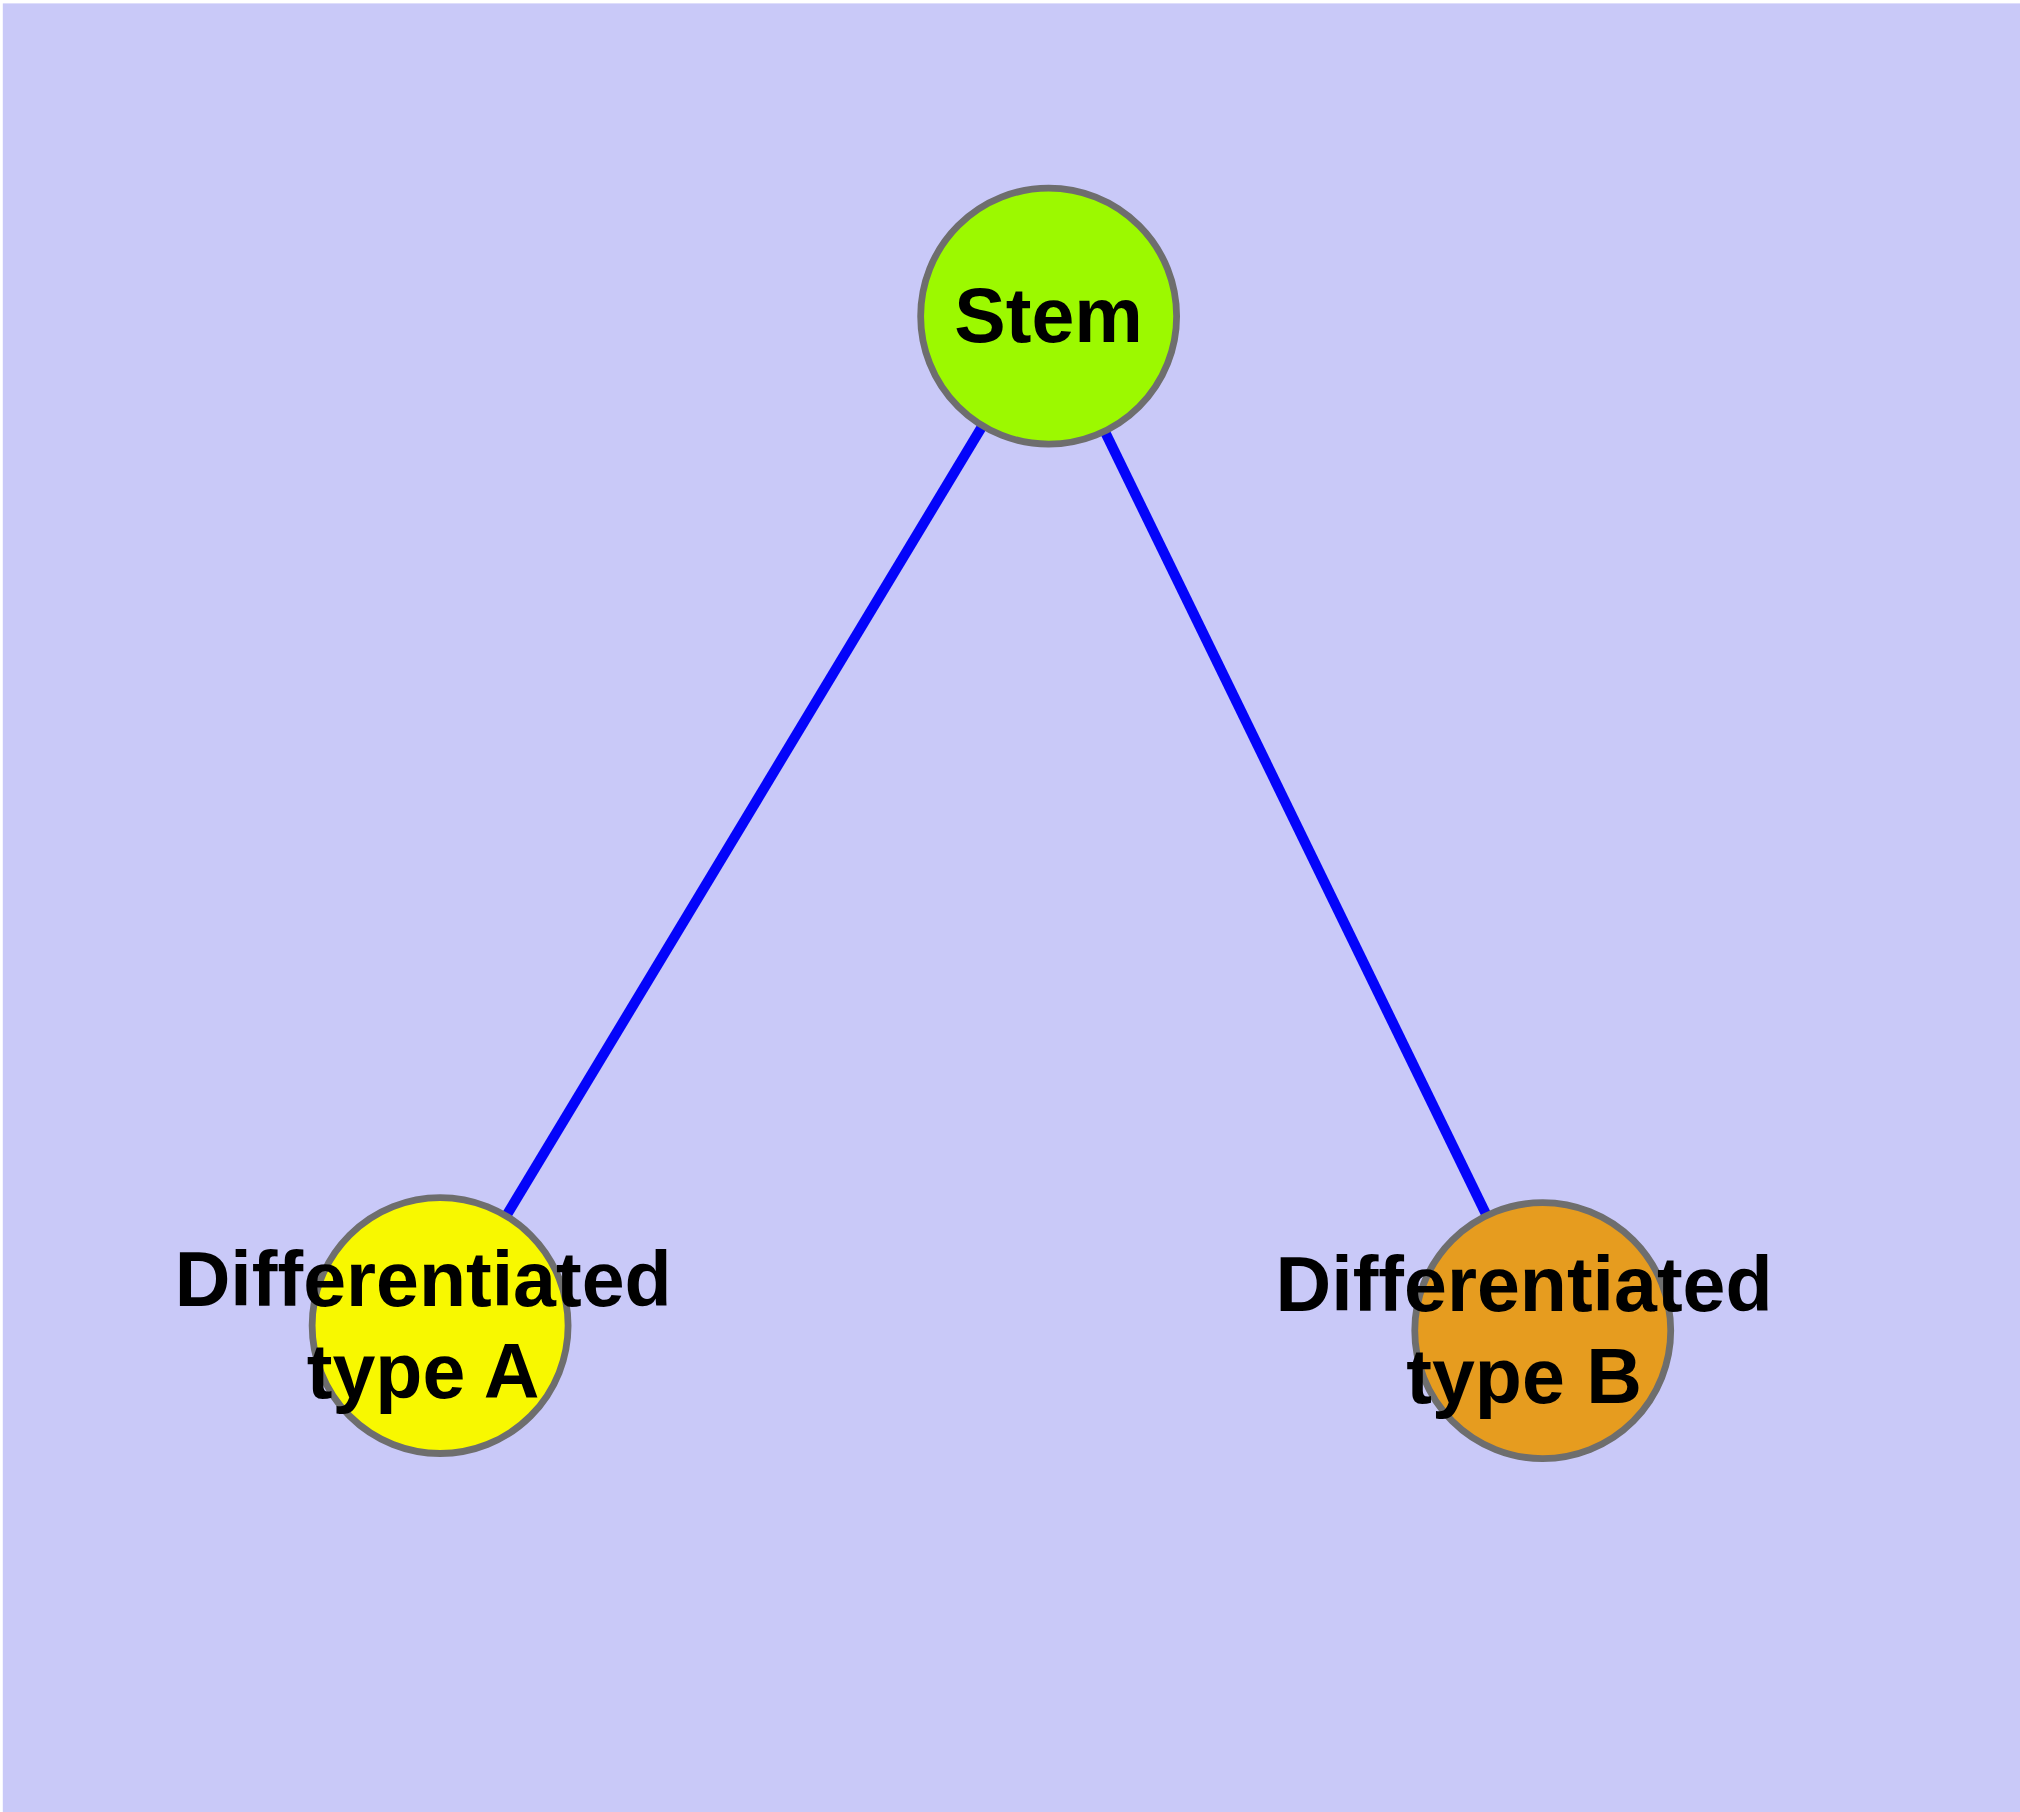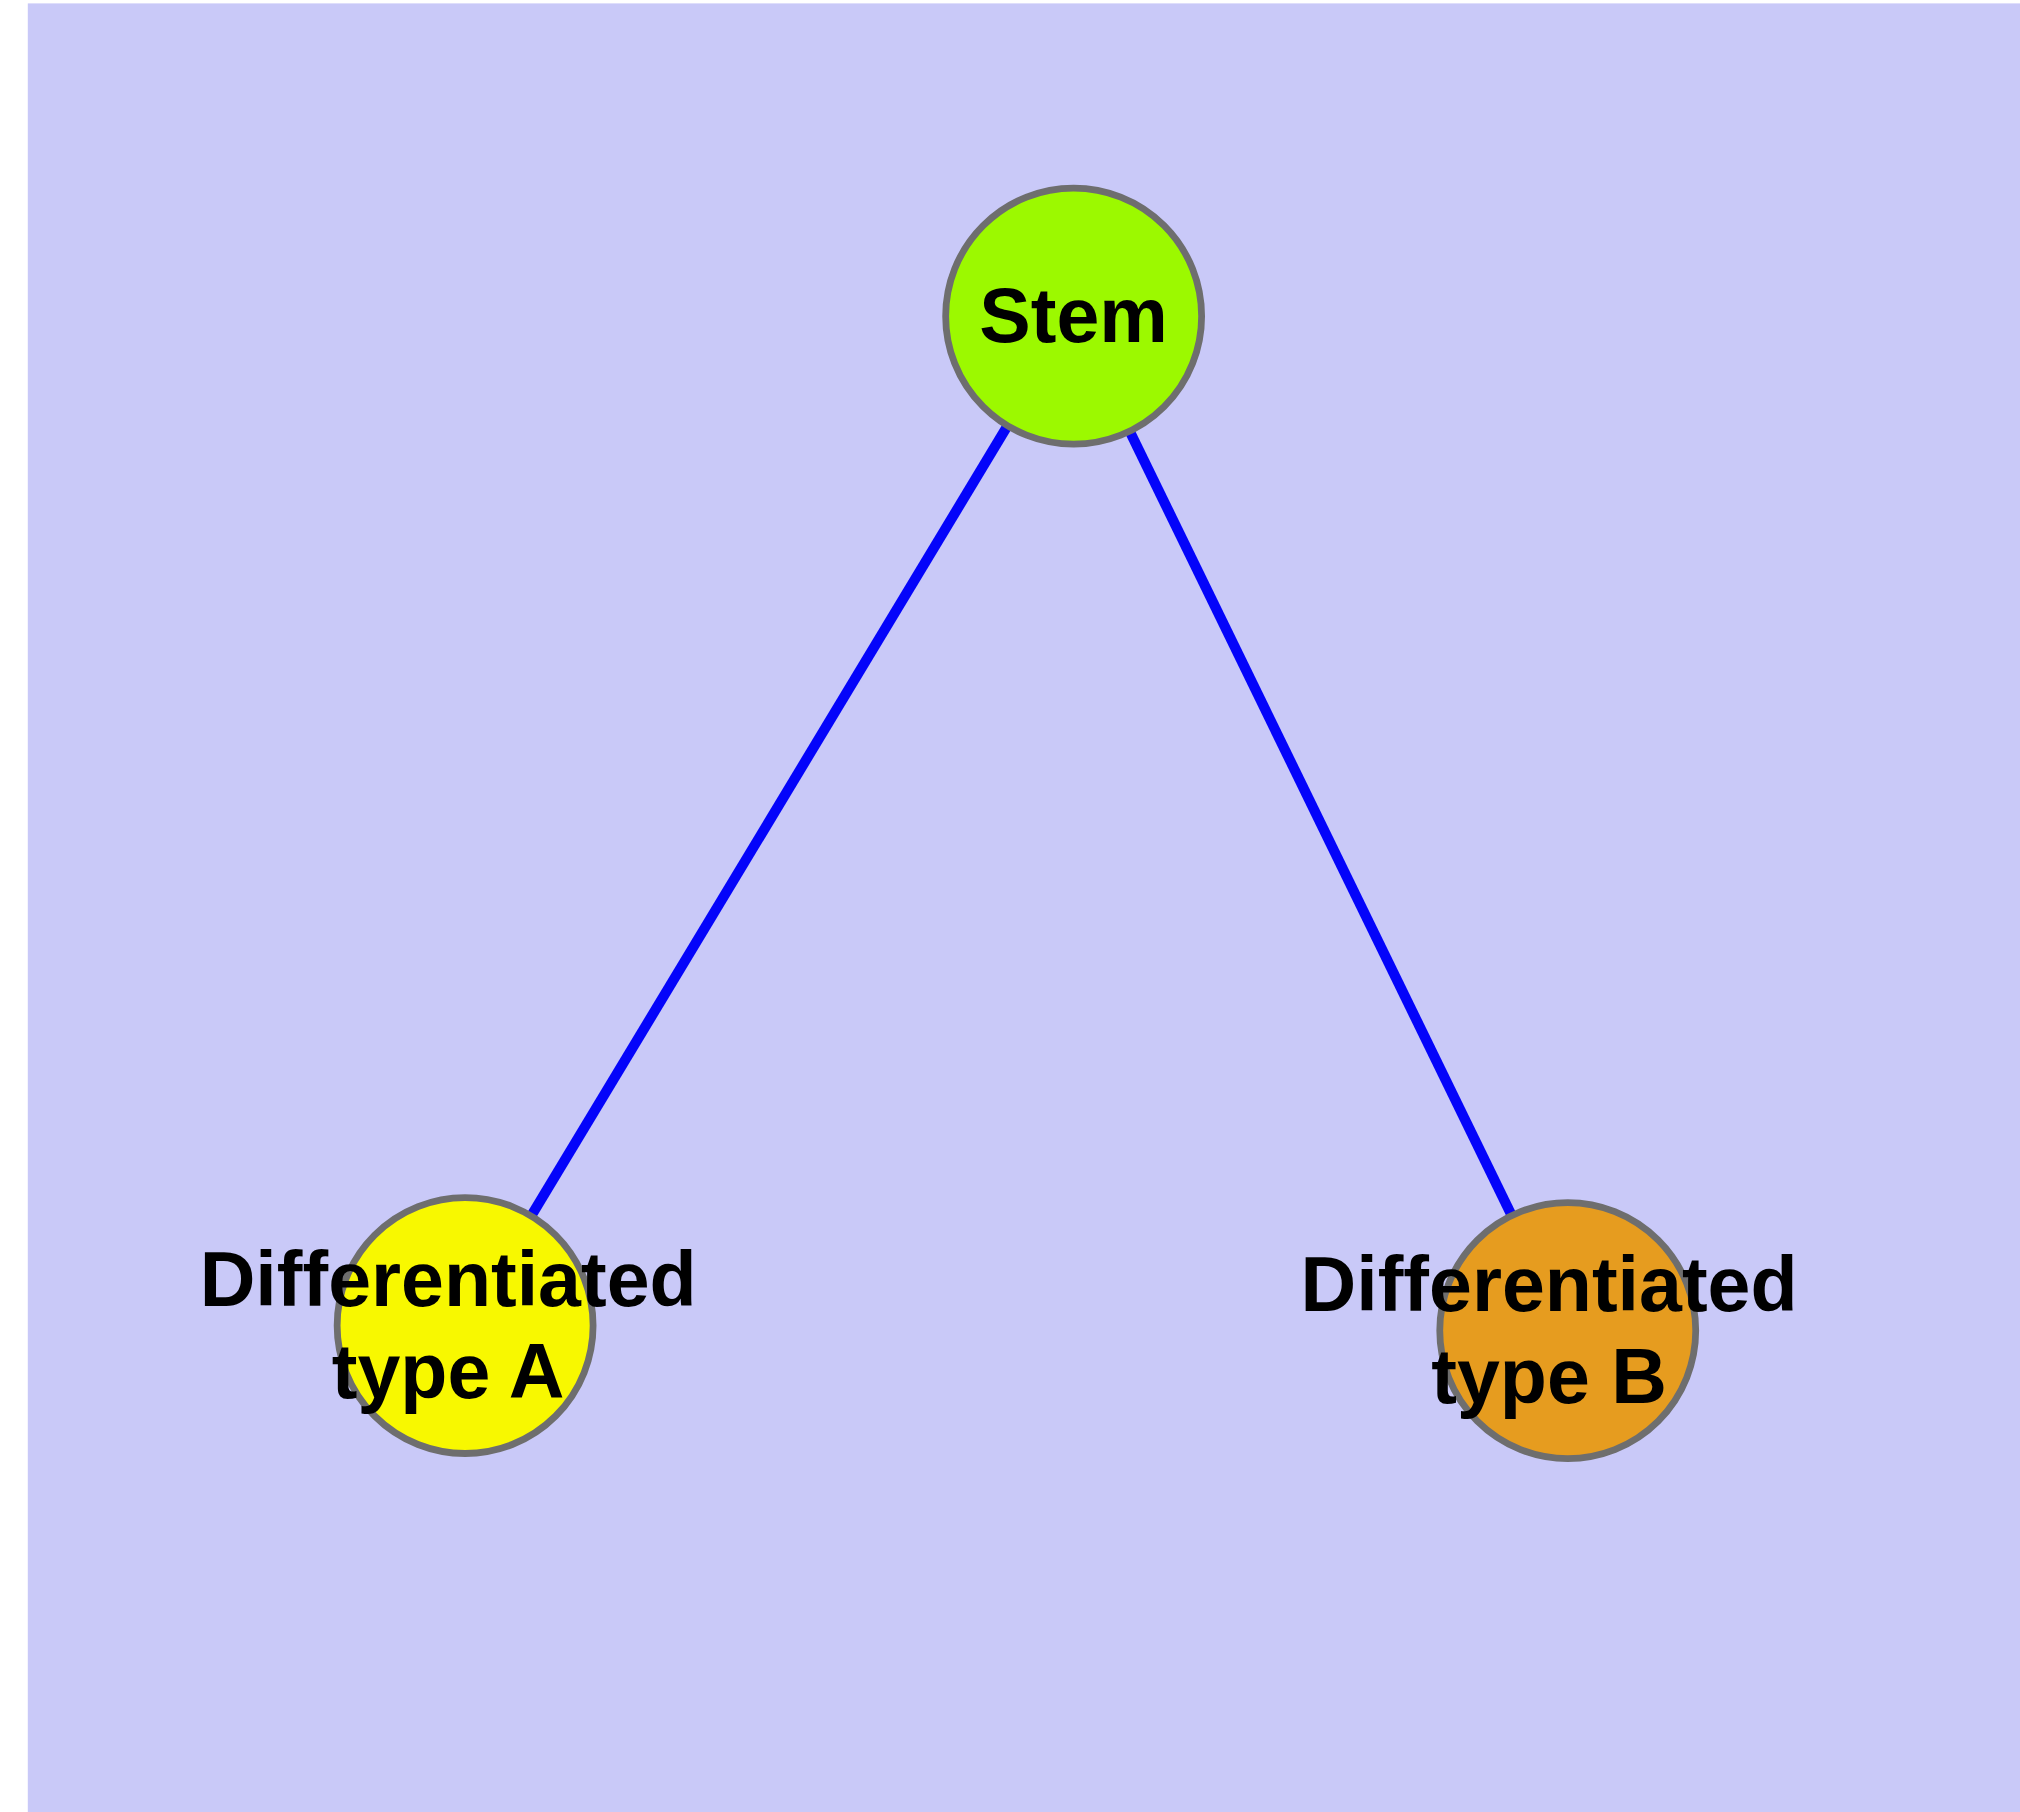--- a/index.html
+++ b/index.html
@@ -6,21 +6,20 @@
     margin: 0;
     padding: 0;
     background: #ffffff;
     width: 2021px;
     height: 1812px;
     overflow: hidden;
   }
   .diagram-wrap {
     width: 1915px;
     height: 1812px;
-    margin-left: 25px;
   }
   svg {
     display: block;
   }
   .node-label {
     font-family: "Liberation Sans", "DejaVu Sans", sans-serif;
     font-weight: bold;
     text-anchor: middle;
   }
 </style>

